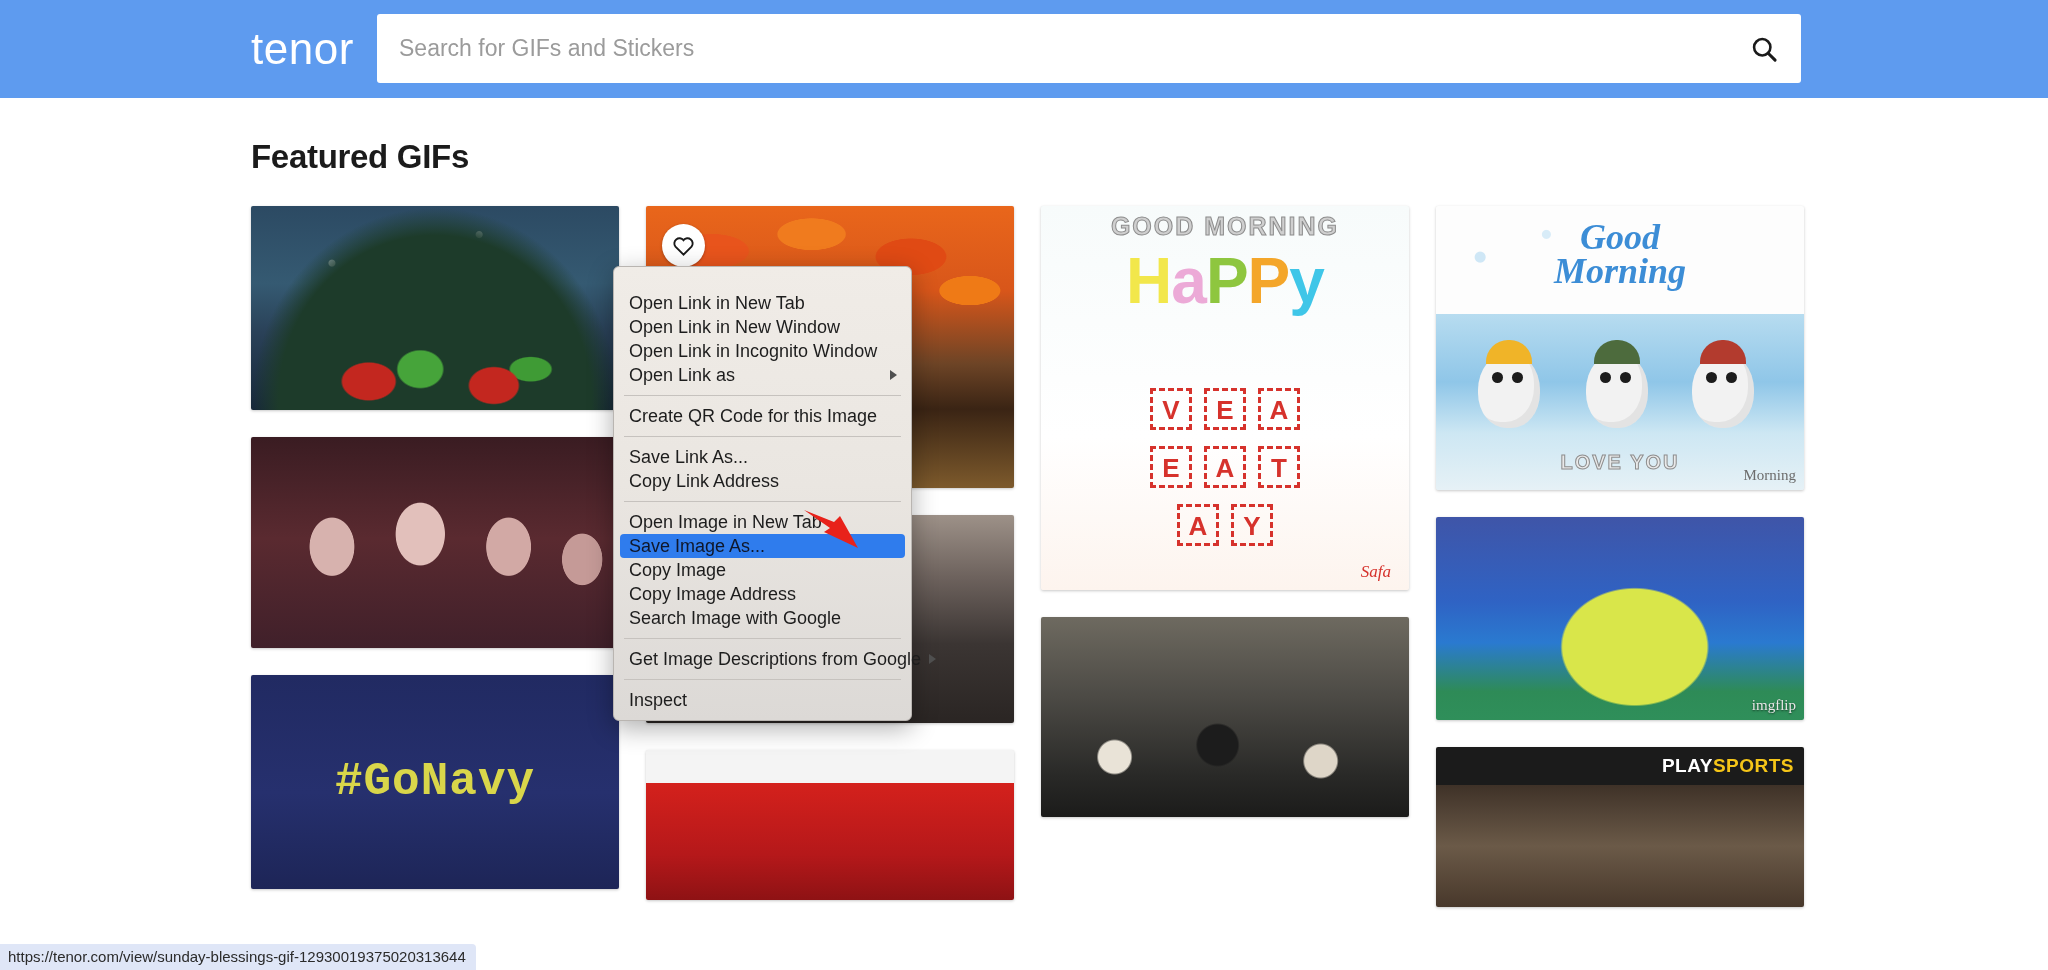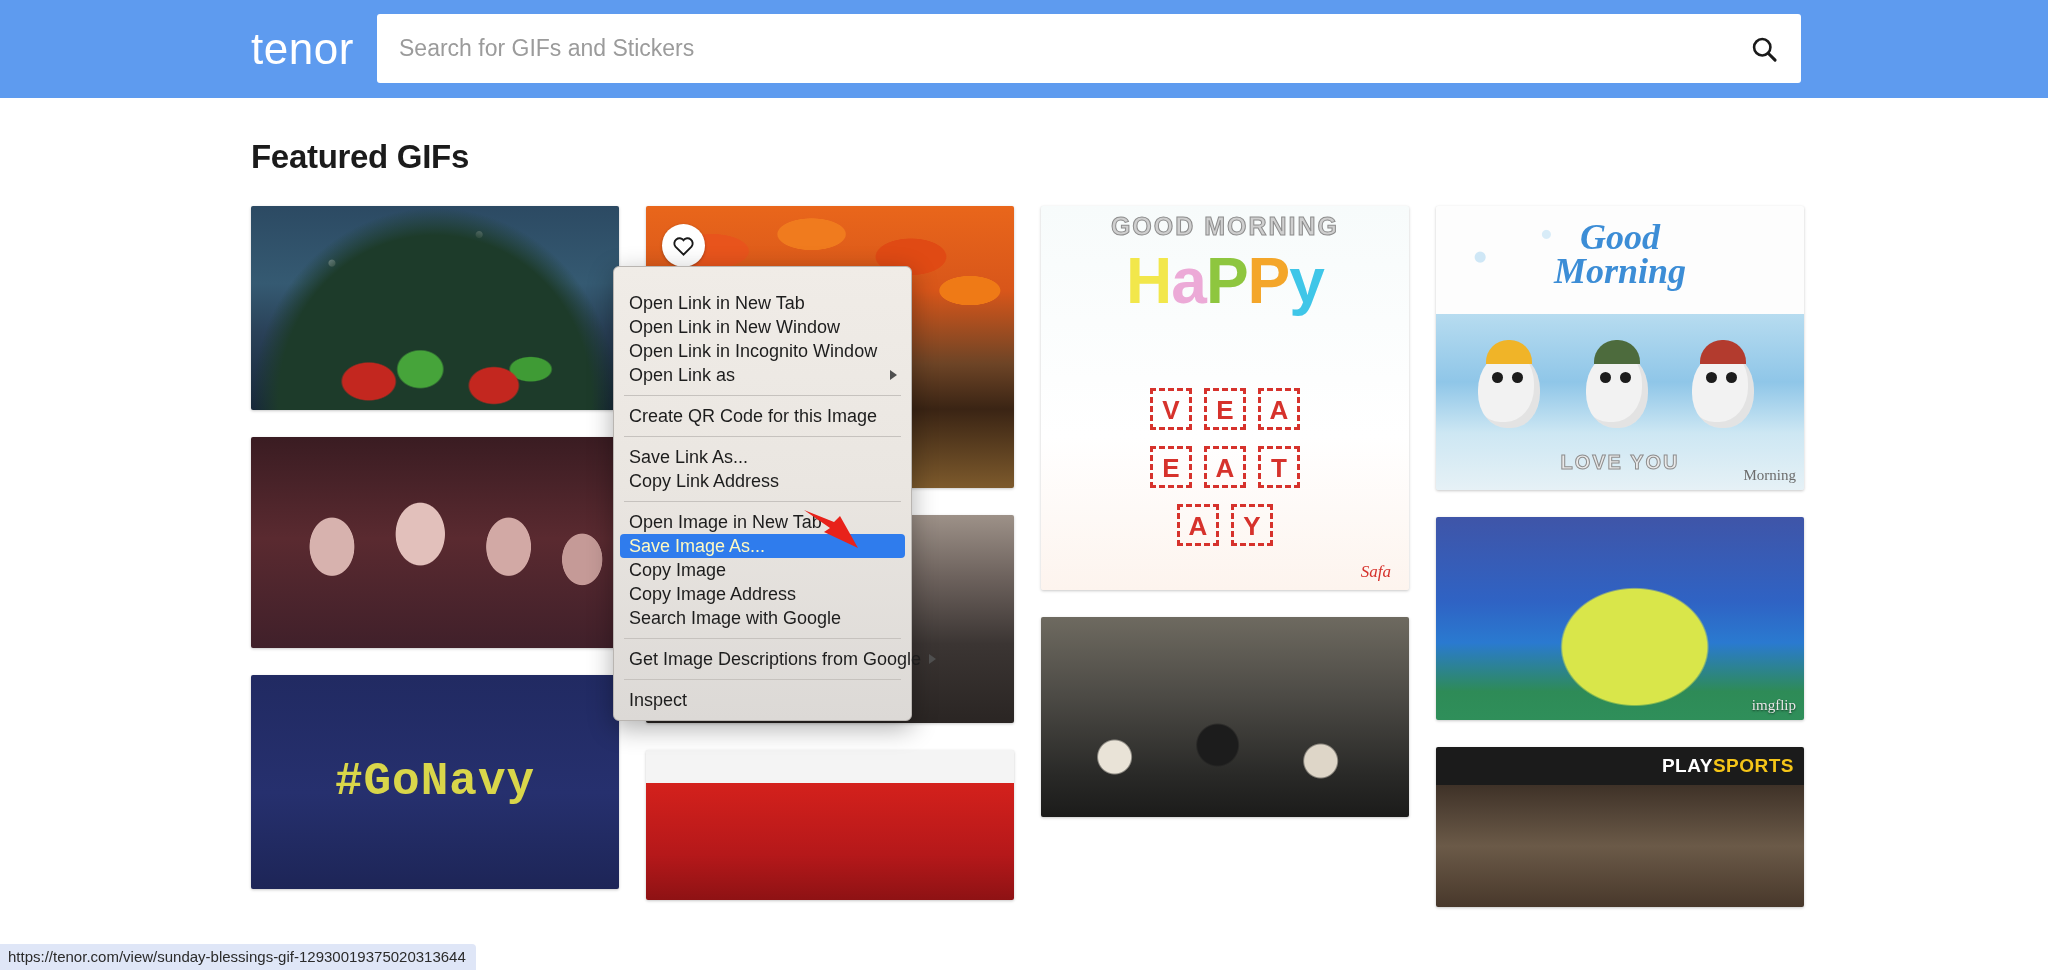--- a/index.html
+++ b/index.html
@@ -217,21 +217,21 @@
   .ctx-item {
     position: relative;
     height: 24px; line-height: 24px;
     padding: 0 14px 0 15px;
     white-space: nowrap;
     cursor: default;
     display:flex; align-items:center;
   }
   .ctx-item .lbl { flex:1; }
   .ctx-item.selected {
-    background: #2f7ced; color: #fef9c3;
+    background: #2f7ced; color: #0f172a;
     margin: 0 6px; border-radius: 4px;
     padding-left: 9px;
   }
   .ctx-sep {
     height: 1px; background: #c6c2be;
     margin: 8px 10px 8px 10px;
   }
   .ctx-arrow {
     width: 0; height: 0;
     border-top: 5px solid transparent;

